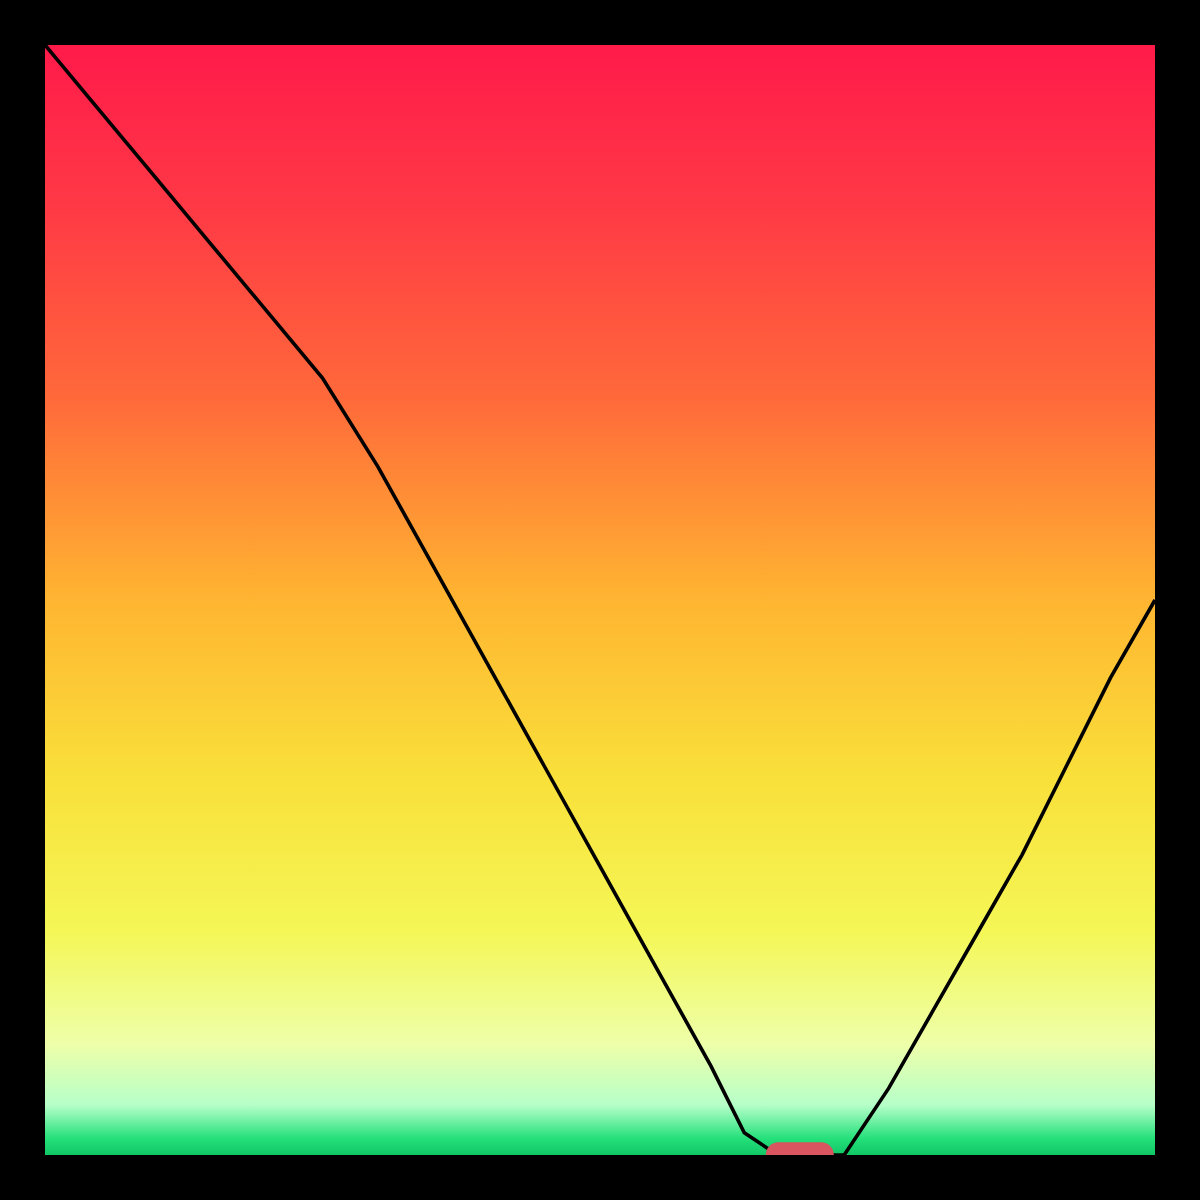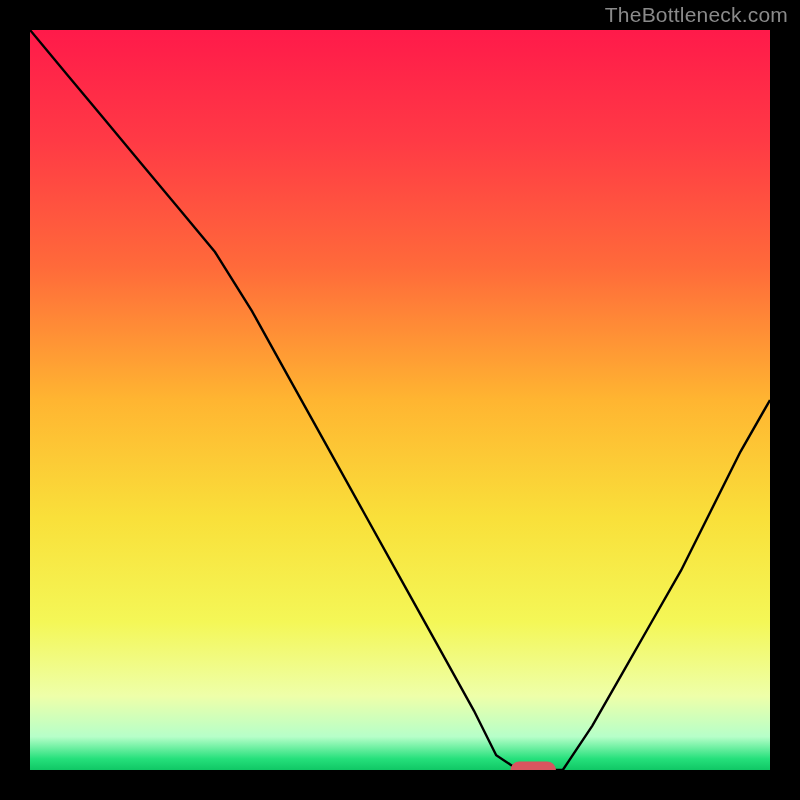--- a/index.html
+++ b/index.html
@@ -35,21 +35,20 @@
   }
   svg {
     display: block;
   }
 </style>
 </head>
 <body>
 
 <div class="outer">
 
-  <div class="attribution">TheBottleneck.com</div>
 
   <div class="plot-wrap">
     <svg id="plot-svg" width="740" height="740" viewBox="0 0 740 740">
       <defs>
         <linearGradient id="bg-grad" x1="0" y1="0" x2="0" y2="1">
             <stop offset="0%" stop-color="#ff1a4a"></stop>
             <stop offset="15%" stop-color="#ff3a45"></stop>
             <stop offset="32%" stop-color="#ff6a3a"></stop>
             <stop offset="50%" stop-color="#ffb531"></stop>
             <stop offset="66%" stop-color="#f9e03a"></stop>

